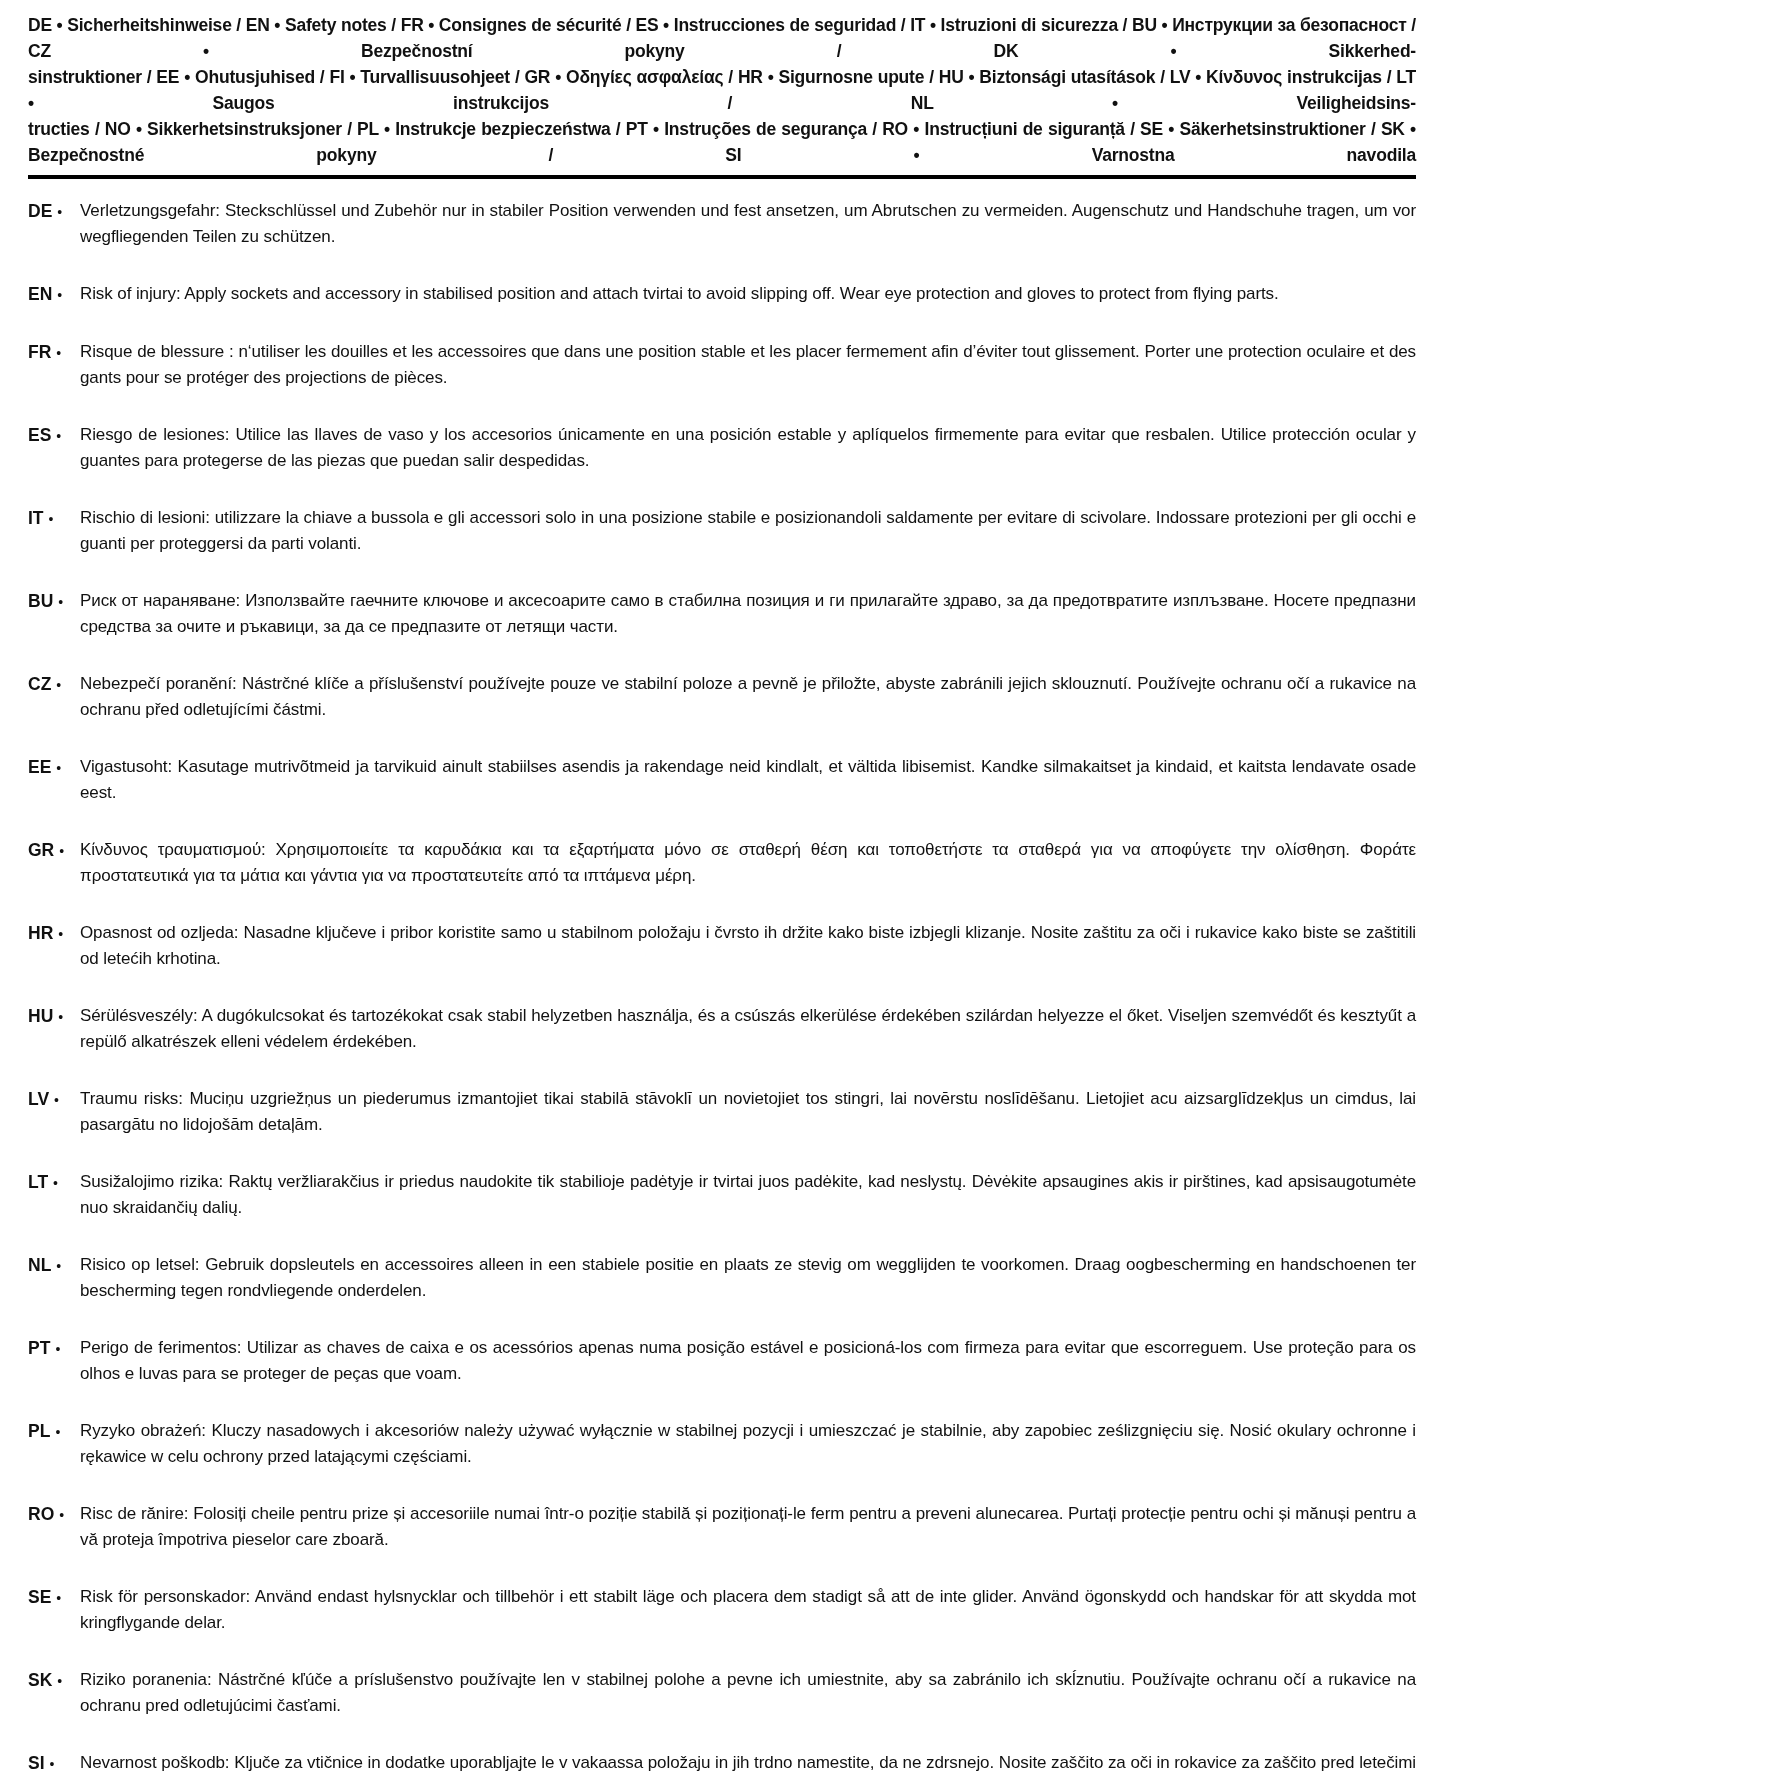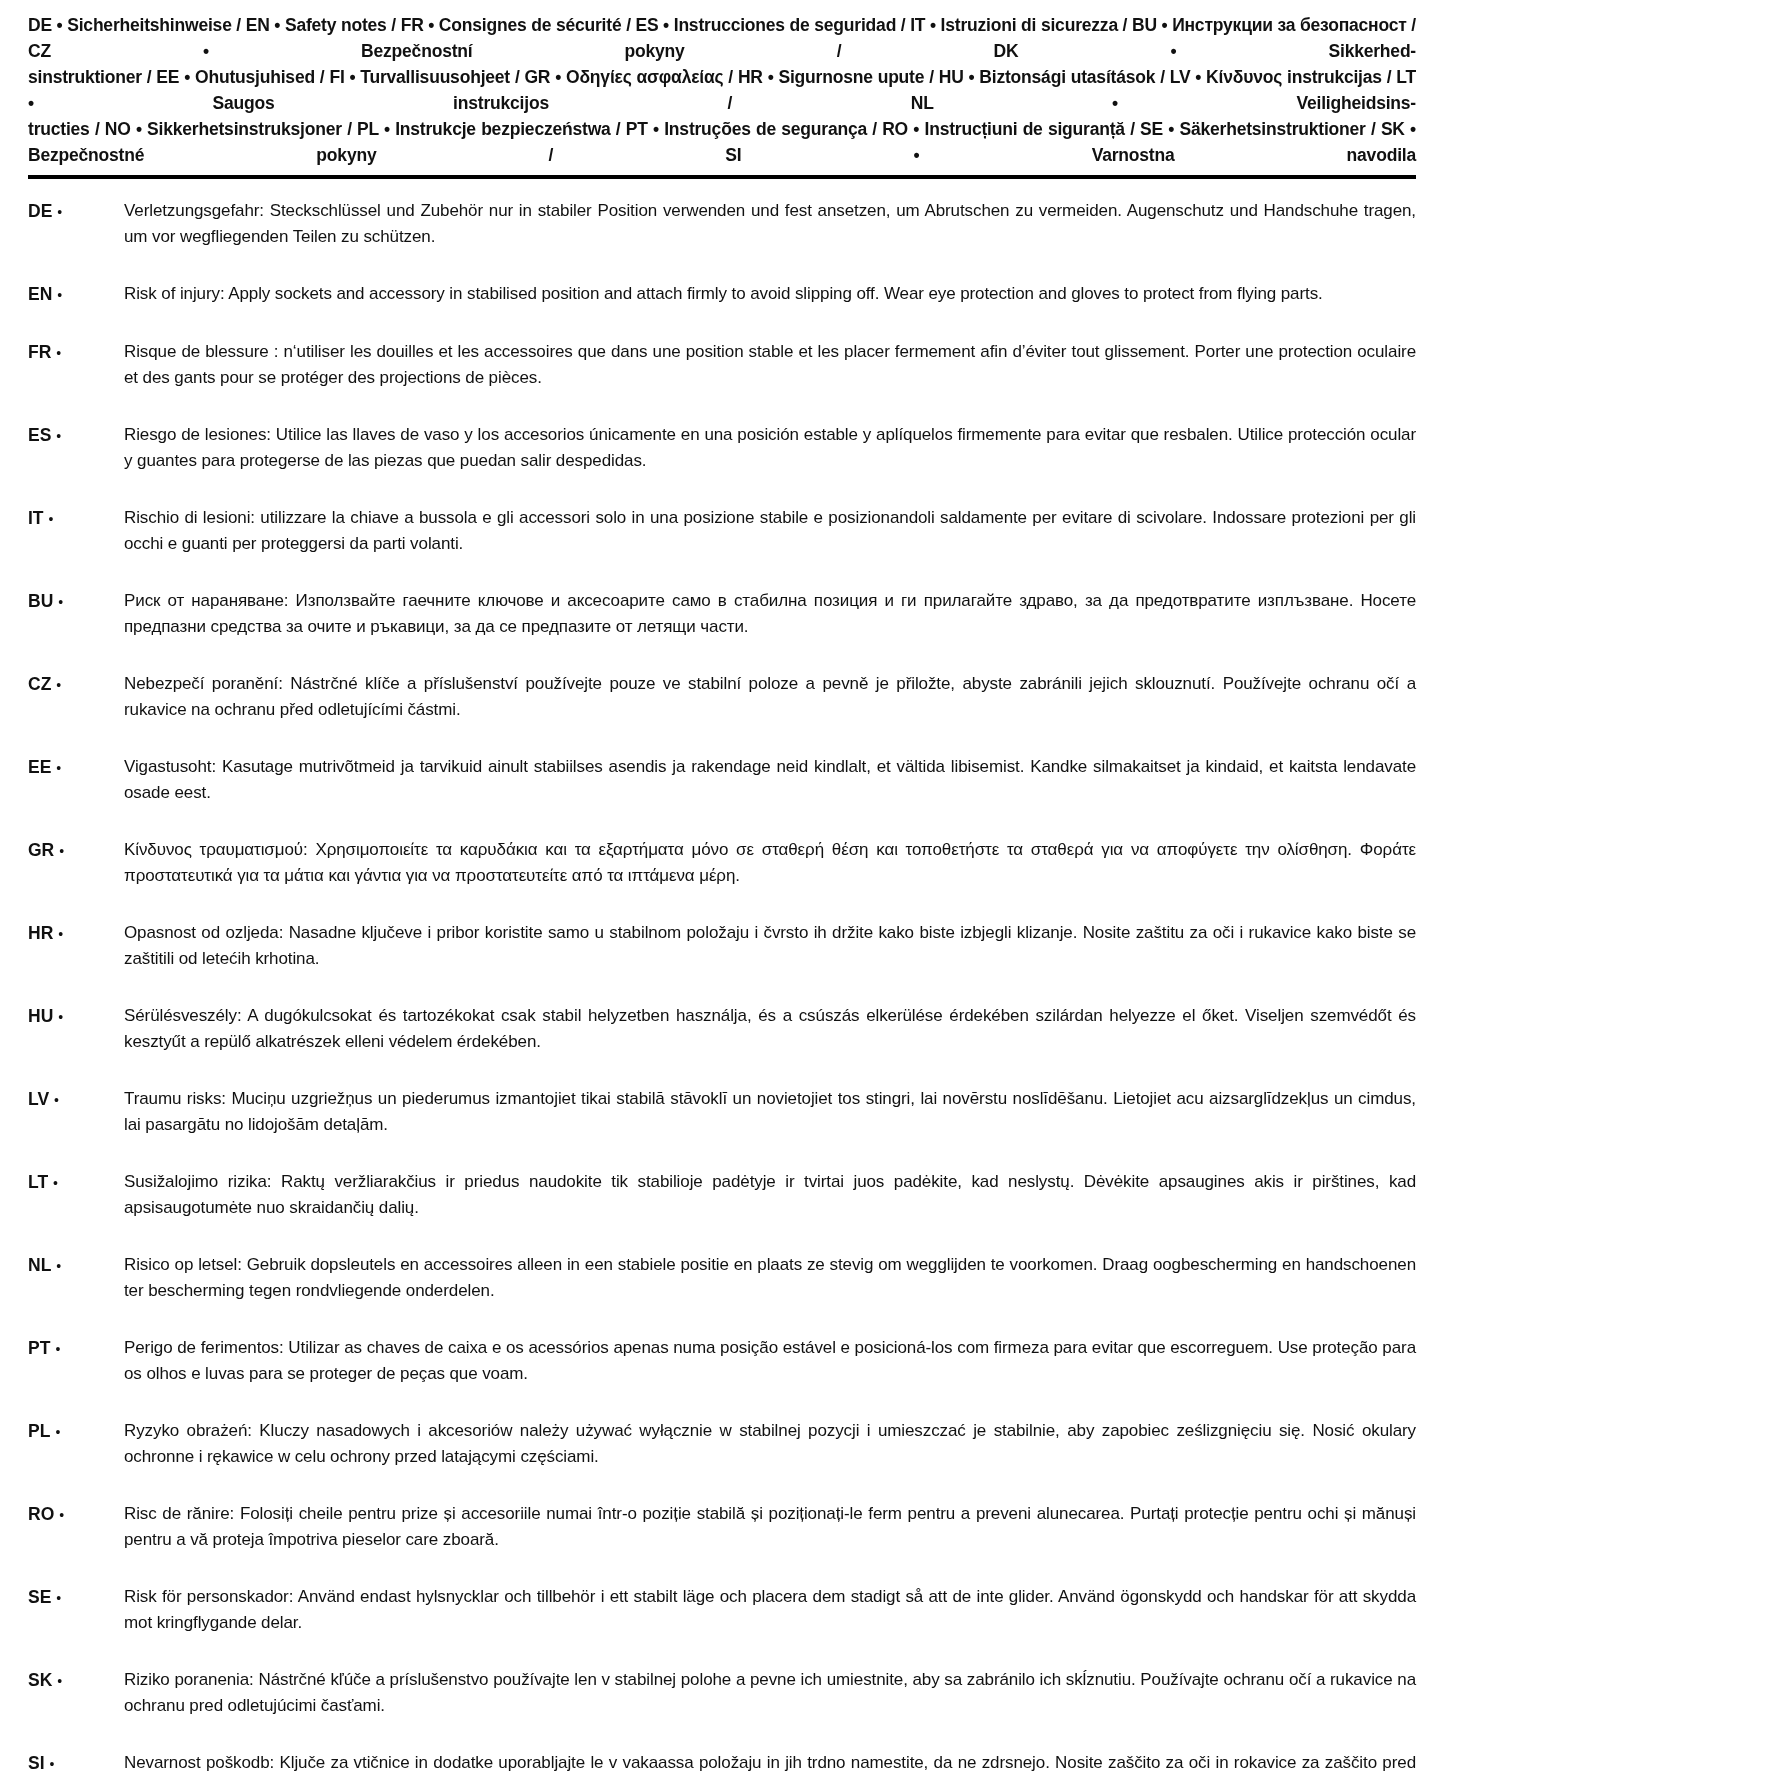--- a/index.html
+++ b/index.html
@@ -12,21 +12,21 @@
     padding: 12px 28px 0 28px;
     overflow: hidden;
     position: relative;
   }
   
   .title-block { font-weight: bold; font-size: 17.5px; line-height: 26px; letter-spacing: -0.2px; }
   .title-block .jline { text-align: justify; text-align-last: justify; white-space: normal; }
   .rule { height: 4px; background: #000; margin-top: 7px; }
   
   .notes { margin-top: 19px; display: flex; flex-direction: column; gap: 31px; }
-  .note-row { display: grid; grid-template-columns: 52px 1fr; align-items: start; gap: 44px; }
+  .note-row { display: grid; grid-template-columns: 52px 1fr; align-items: start; }
   .note-key { font-size: 17.5px; line-height: 26px; white-space: nowrap; }
   .note-key b { font-weight: bold; }
   .note-key .dot { font-size: 14px; margin-left: 5px; }
   .note-text { font-size: 17px; line-height: 26px; text-align: justify; letter-spacing: -0.1px; }
   
   .mfr-block { margin-top: 22px; font-weight: bold; font-size: 18px; line-height: 25px;
                word-spacing: -2.5px; letter-spacing: -0.2px; }
   .mfr-block .jline { text-align: justify; text-align-last: justify; }
 </style>
 </head>
@@ -42,21 +42,21 @@
   <div class="rule"></div>
 
   <div class="notes">
   <div class="note-row">
     <span class="note-key"><b>DE</b><span class="dot">•</span></span>
     <span class="note-text">Verletzungsgefahr: Steckschlüssel und Zubehör nur in stabiler Position verwenden und fest ansetzen, um Abrutschen zu vermeiden. Augenschutz und Handschuhe tragen, um vor wegfliegenden Teilen zu schützen.</span>
   </div>
 
   <div class="note-row">
     <span class="note-key"><b>EN</b><span class="dot">•</span></span>
-    <span class="note-text">Risk of injury: Apply sockets and accessory in stabilised position and attach firmly to avoid slipping off. Wear eye protection and gloves to protect from flying parts.</span>
+    <span class="note-text">Risk of injury: Apply sockets and accessory in stabilised position and attach tvirtai to avoid slipping off. Wear eye protection and gloves to protect from flying parts.</span>
   </div>
 
   <div class="note-row">
     <span class="note-key"><b>FR</b><span class="dot">•</span></span>
     <span class="note-text">Risque de blessure : n‘utiliser les douilles et les accessoires que dans une position stable et les placer fermement afin d’éviter tout glissement. Porter une protection oculaire et des gants pour se protéger des projections de pièces.</span>
   </div>
 
   <div class="note-row">
     <span class="note-key"><b>ES</b><span class="dot">•</span></span>
     <span class="note-text">Riesgo de lesiones: Utilice las llaves de vaso y los accesorios únicamente en una posición estable y aplíquelos firmemente para evitar que resbalen. Utilice protección ocular y guantes para protegerse de las piezas que puedan salir despedidas.</span>

